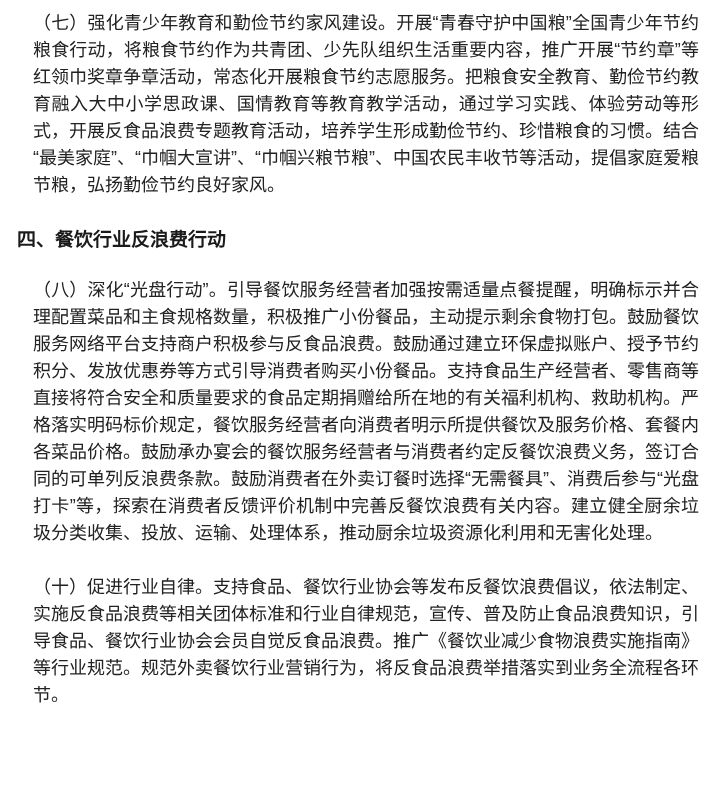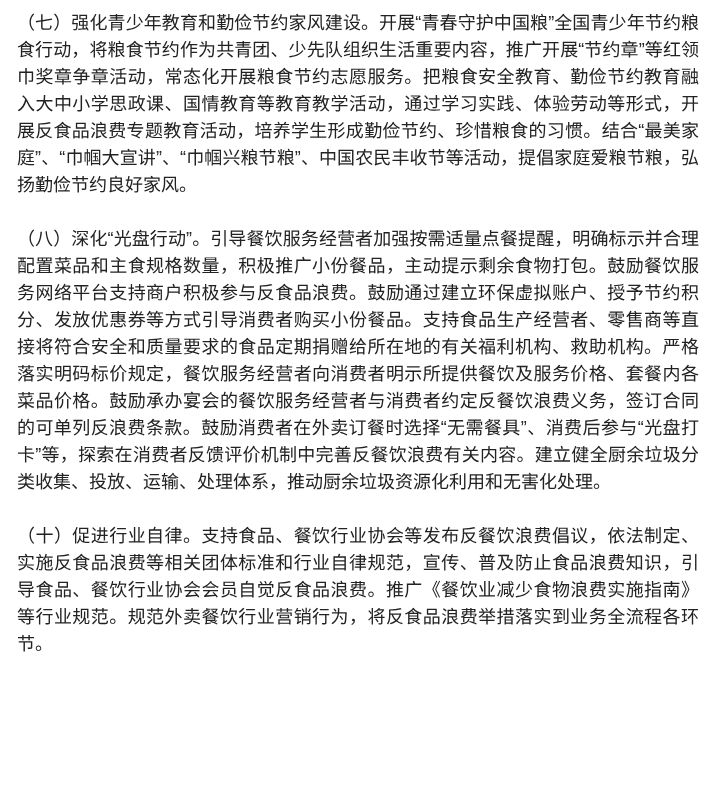--- a/index.html
+++ b/index.html
@@ -12,21 +12,21 @@
     min-height: 807px;
     box-sizing: border-box;
     padding: 10px 17px 24px 17px;
     font-family: "Liberation Sans", sans-serif;
     font-size: 18px;
     line-height: 27px;
     color: #222222;
     letter-spacing: 0;
   }
   .para {
-    margin: 0 0 27px 0;
+    margin: 0 0 27px 16px;
     text-align: justify;
     text-justify: inter-ideograph;
     word-break: break-all;
   }
   .para:last-child {
     margin-bottom: 0;
   }
   .section-heading {
     font-size: 19px;
     line-height: 28px;
@@ -35,18 +35,19 @@
     margin: 0 0 23px 0;
     text-align: left;
   }
 </style>
 </head>
 <body>
 
 <main class="page">
   <p class="para">（七）强化青少年教育和勤俭节约家风建设。开展“青春守护中国粮”全国青少年节约粮食行动，将粮食节约作为共青团、少先队组织生活重要内容，推广开展“节约章”等红领巾奖章争章活动，常态化开展粮食节约志愿服务。把粮食安全教育、勤俭节约教育融入大中小学思政课、国情教育等教育教学活动，通过学习实践、体验劳动等形式，开展反食品浪费专题教育活动，培养学生形成勤俭节约、珍惜粮食的习惯。结合“最美家庭”、“巾帼大宣讲”、“巾帼兴粮节粮”、中国农民丰收节等活动，提倡家庭爱粮节粮，弘扬勤俭节约良好家风。</p>
 
+  <h2 class="section-heading">四、餐饮行业反浪费行动</h2>
 
   <p class="para">（八）深化“光盘行动”。引导餐饮服务经营者加强按需适量点餐提醒，明确标示并合理配置菜品和主食规格数量，积极推广小份餐品，主动提示剩余食物打包。鼓励餐饮服务网络平台支持商户积极参与反食品浪费。鼓励通过建立环保虚拟账户、授予节约积分、发放优惠券等方式引导消费者购买小份餐品。支持食品生产经营者、零售商等直接将符合安全和质量要求的食品定期捐赠给所在地的有关福利机构、救助机构。严格落实明码标价规定，餐饮服务经营者向消费者明示所提供餐饮及服务价格、套餐内各菜品价格。鼓励承办宴会的餐饮服务经营者与消费者约定反餐饮浪费义务，签订合同的可单列反浪费条款。鼓励消费者在外卖订餐时选择“无需餐具”、消费后参与“光盘打卡”等，探索在消费者反馈评价机制中完善反餐饮浪费有关内容。建立健全厨余垃圾分类收集、投放、运输、处理体系，推动厨余垃圾资源化利用和无害化处理。</p>
 
 
   <p class="para">（十）促进行业自律。支持食品、餐饮行业协会等发布反餐饮浪费倡议，依法制定、实施反食品浪费等相关团体标准和行业自律规范，宣传、普及防止食品浪费知识，引导食品、餐饮行业协会会员自觉反食品浪费。推广《餐饮业减少食物浪费实施指南》等行业规范。规范外卖餐饮行业营销行为，将反食品浪费举措落实到业务全流程各环节。</p>
 </main>
 
 </body></html>

